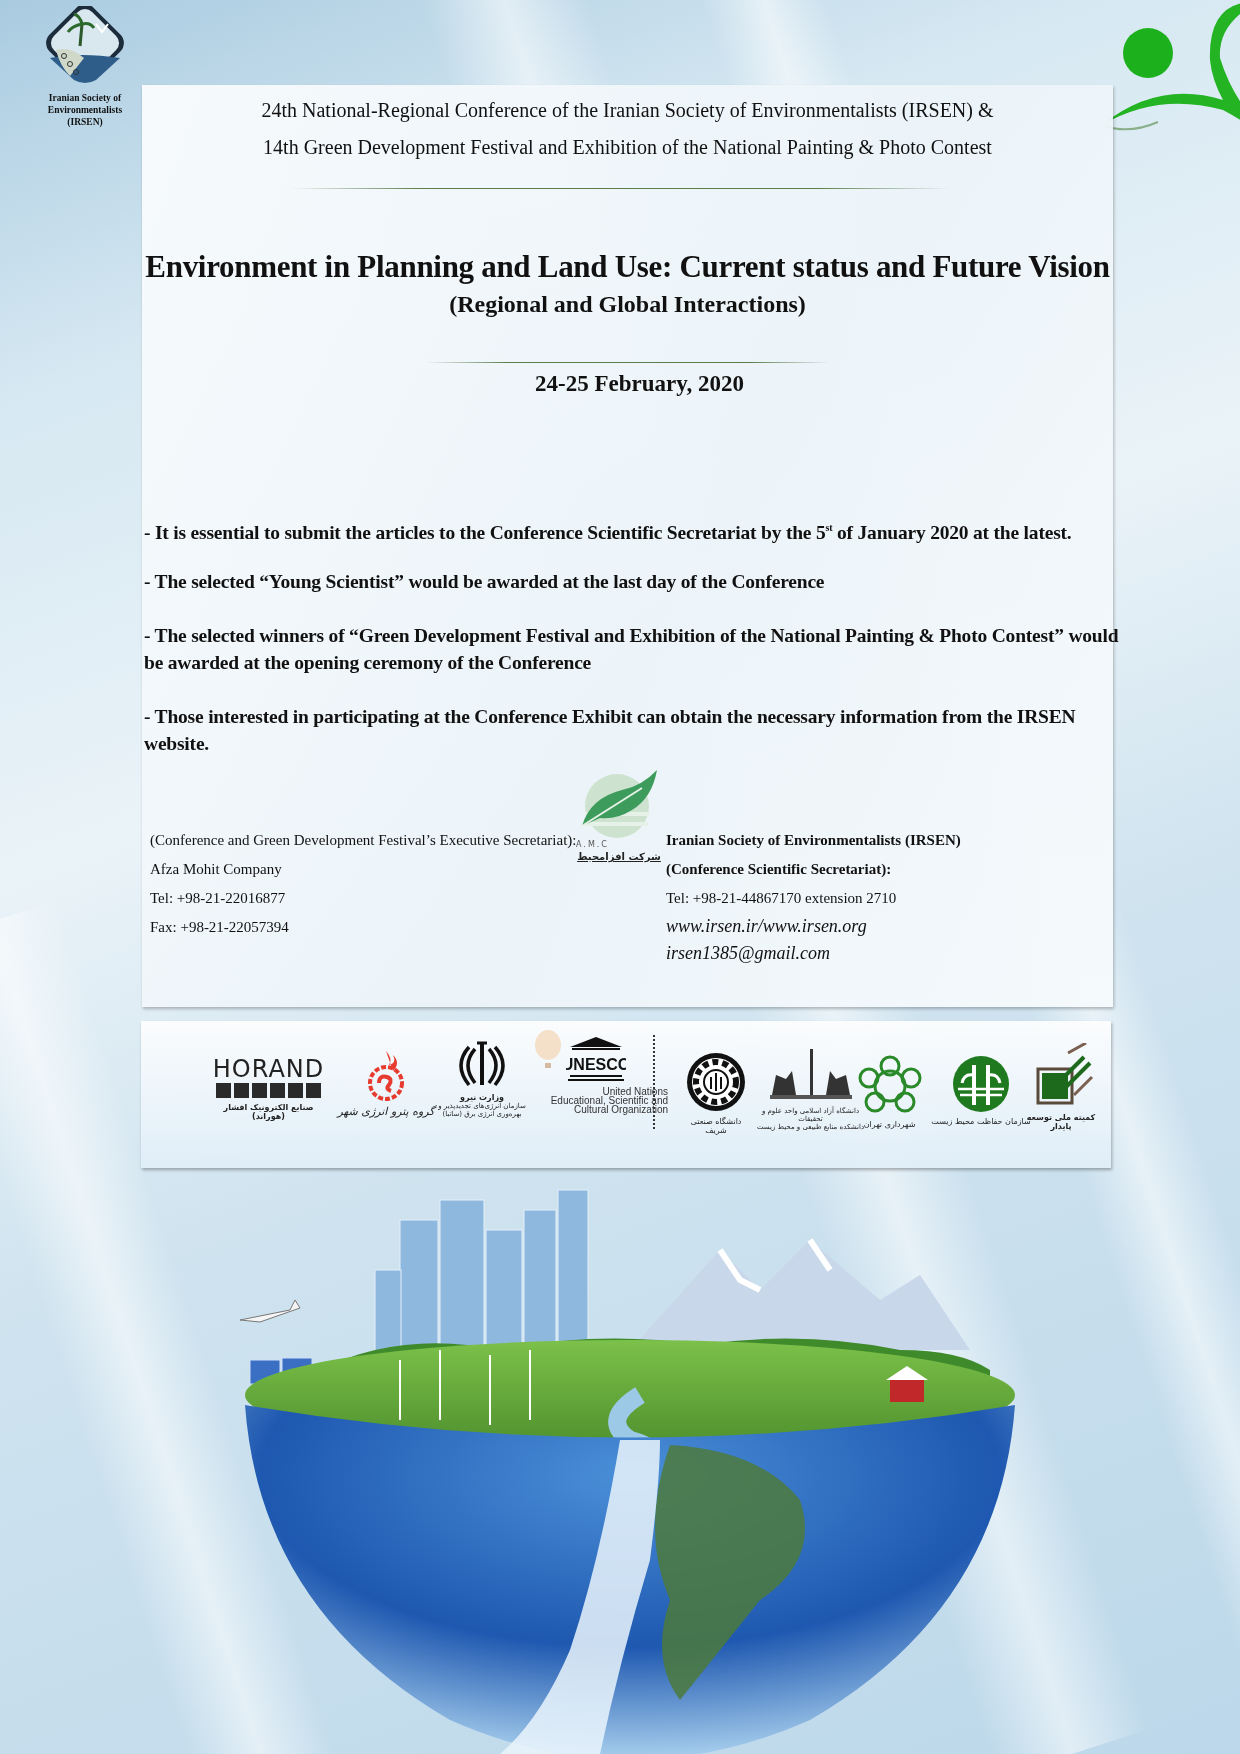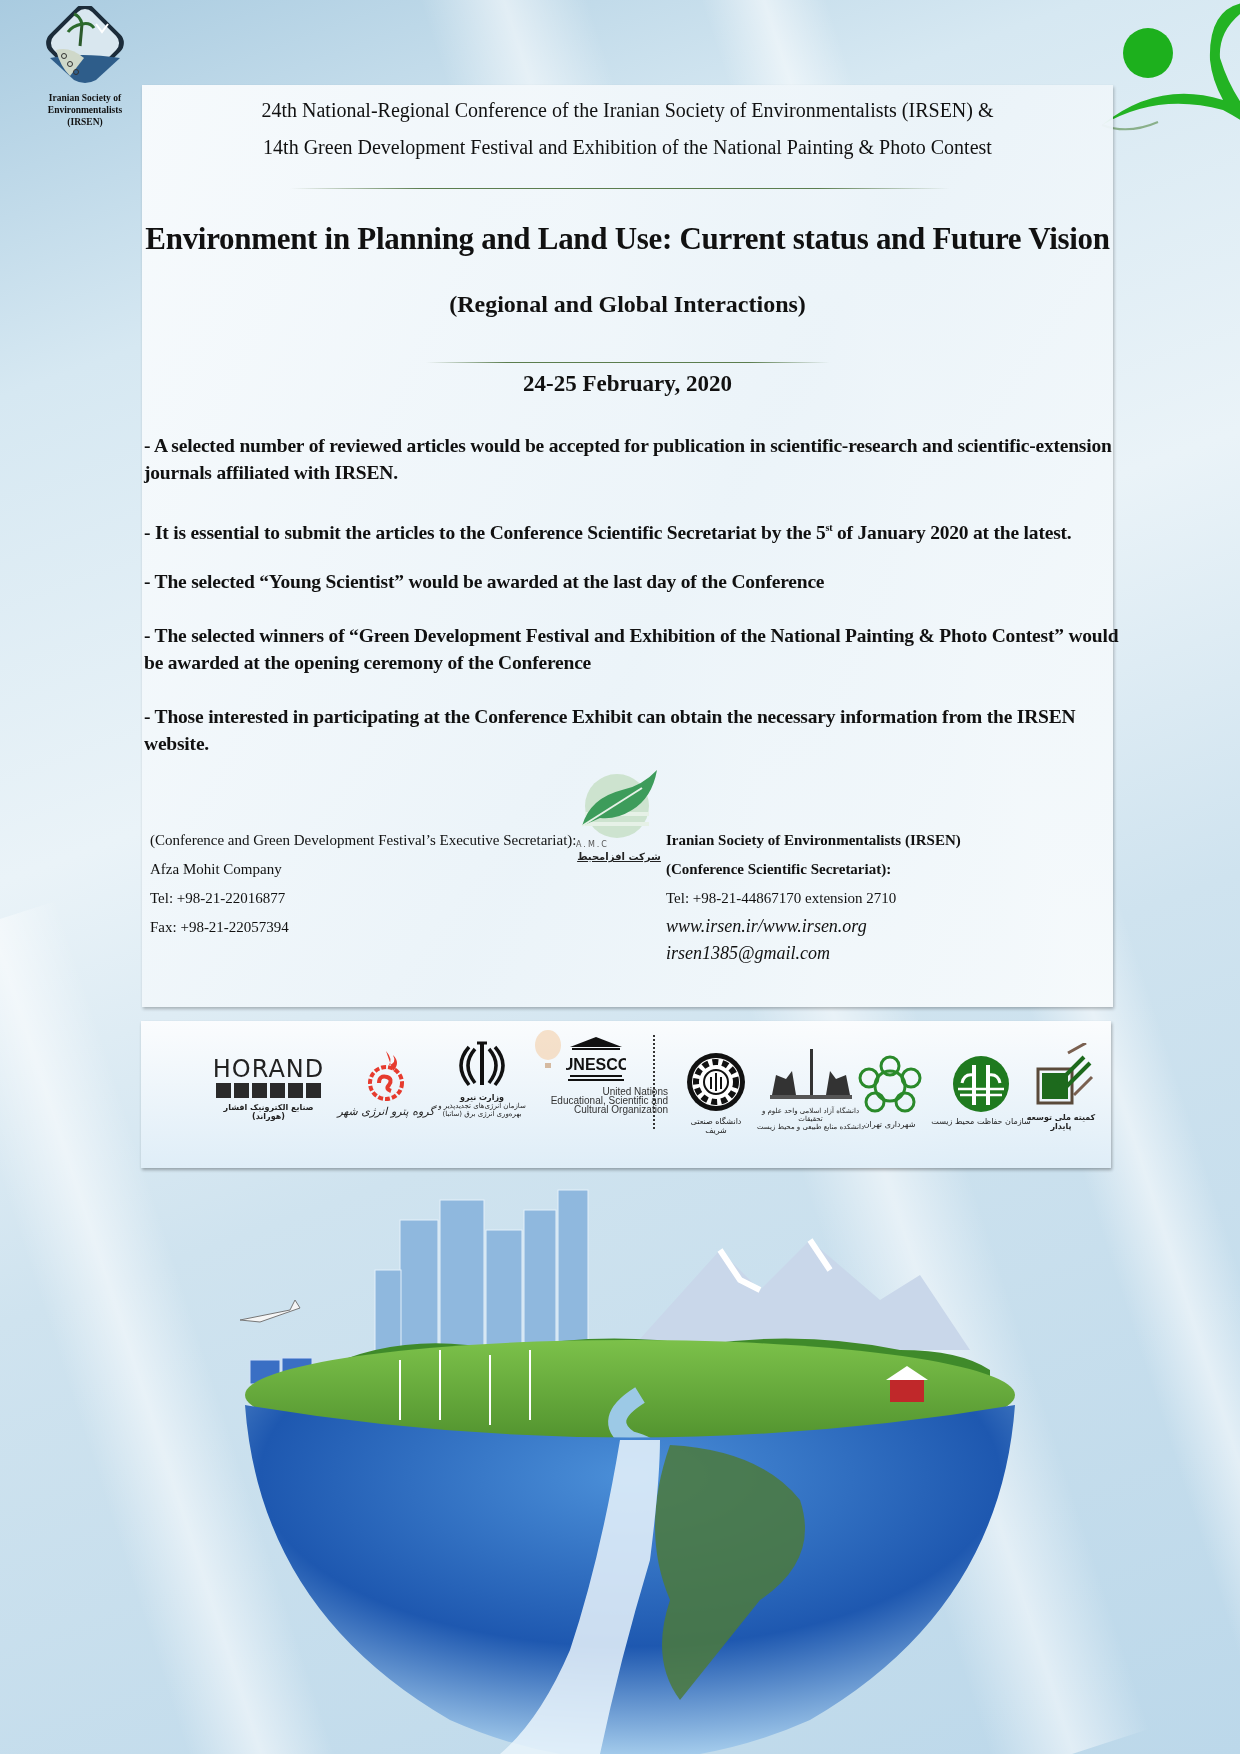--- a/index.html
+++ b/index.html
@@ -60,26 +60,25 @@
   <circle cx="50" cy="53" r="25" fill="#1db01d"></circle>
   <path d="M4 125 Q60 92 125 110 Q140 118 150 125 L150 112 Q132 90 122 58 Q120 28 150 8 L150 2 Q110 6 112 60 Q114 80 125 100 Q60 80 4 125Z" fill="#23b323"></path>
   <path d="M4 125 Q30 135 60 122" stroke="#8ab08a" stroke-width="2" fill="none"></path>
 </svg>
 
 <div class="panel">
   <div class="hdr" style="top:14px;">24th National-Regional Conference of the Iranian Society of Environmentalists (IRSEN) &amp;</div>
   <div class="hdr" style="top:51px;">14th Green Development Festival and Exhibition of the National Painting &amp; Photo Contest</div>
   <div class="rule" style="left:148px;width:660px;top:103px;"></div>
 
-  <div class="title" style="top:136px;font-family:Liberation Serif, serif;">Environment in Planning and Land Use:  Current status and Future Vision</div>
+  <div class="title" style="top:164px;font-family:Liberation Serif, serif;">Environment in Planning and Land Use:  Current status and Future Vision</div>
   <div class="subtitle" style="top:206px;">(Regional and Global Interactions)</div>
   <div class="rule" style="left:284px;width:404px;top:277px;"></div>
-  <div class="date" style="top:286px;">24-25 February, 2020</div>
-
-  <div class="bullet" style="top:347px;">-   A selected number of reviewed articles would be accepted for publication in scientific-research and scientific-extension journals affiliated with IRSEN.</div>
+  <div class="date" style="top:286px;margin-left:12px;">24-25 February, 2020</div>
+
   <div class="bullet" style="top:429px;"><span>-  It is essential to submit the articles to the Conference Scientific Secretariat by the 5</span><sup>st</sup><span> of January 2020 at the latest.</span></div>
   <div class="bullet" style="top:483px;">-   The selected “Young Scientist” would be awarded at the last day of the Conference</div>
   <div class="bullet" style="top:537px;">-    The selected winners of “Green Development Festival and Exhibition of the National Painting &amp; Photo Contest” would be awarded at the opening ceremony of the Conference</div>
   <div class="bullet" style="top:618px;">-    Those interested in participating at the Conference Exhibit can obtain the necessary information from the IRSEN website.</div>
 
   <div class="amc">
     <svg width="90" height="72" viewBox="0 0 90 72" style="position:absolute;left:10px;top:0;">
       <circle cx="45" cy="38" r="32" fill="#cde3cf"></circle>
       <rect x="13" y="44" width="64" height="4" fill="#e6f1e7"></rect>
         <rect x="13" y="54" width="64" height="4" fill="#e6f1e7"></rect>

